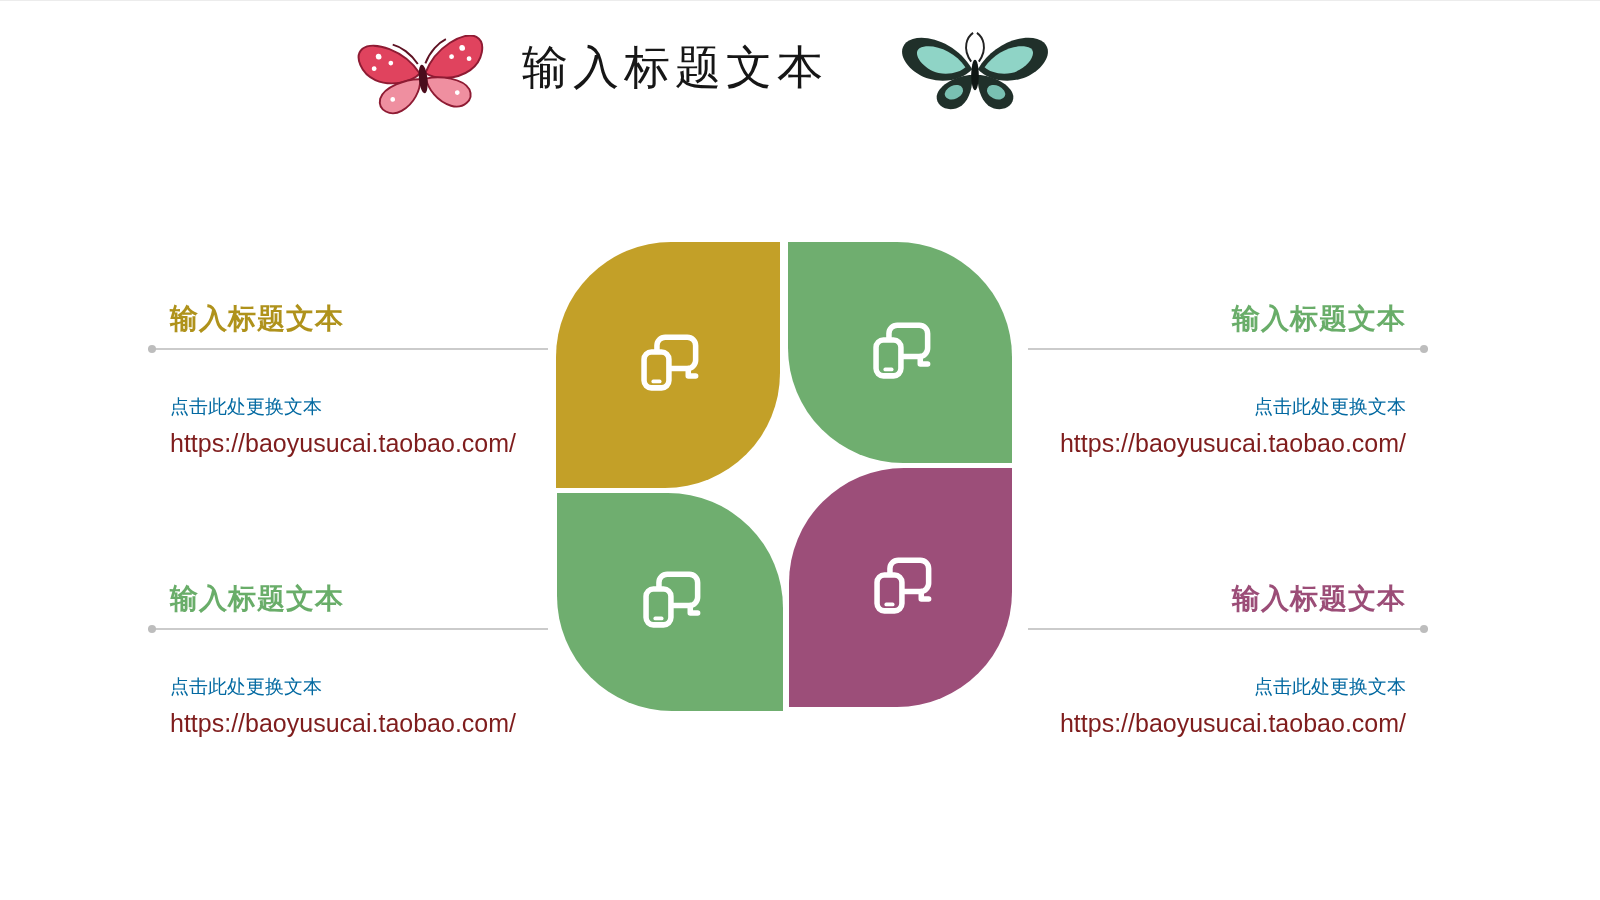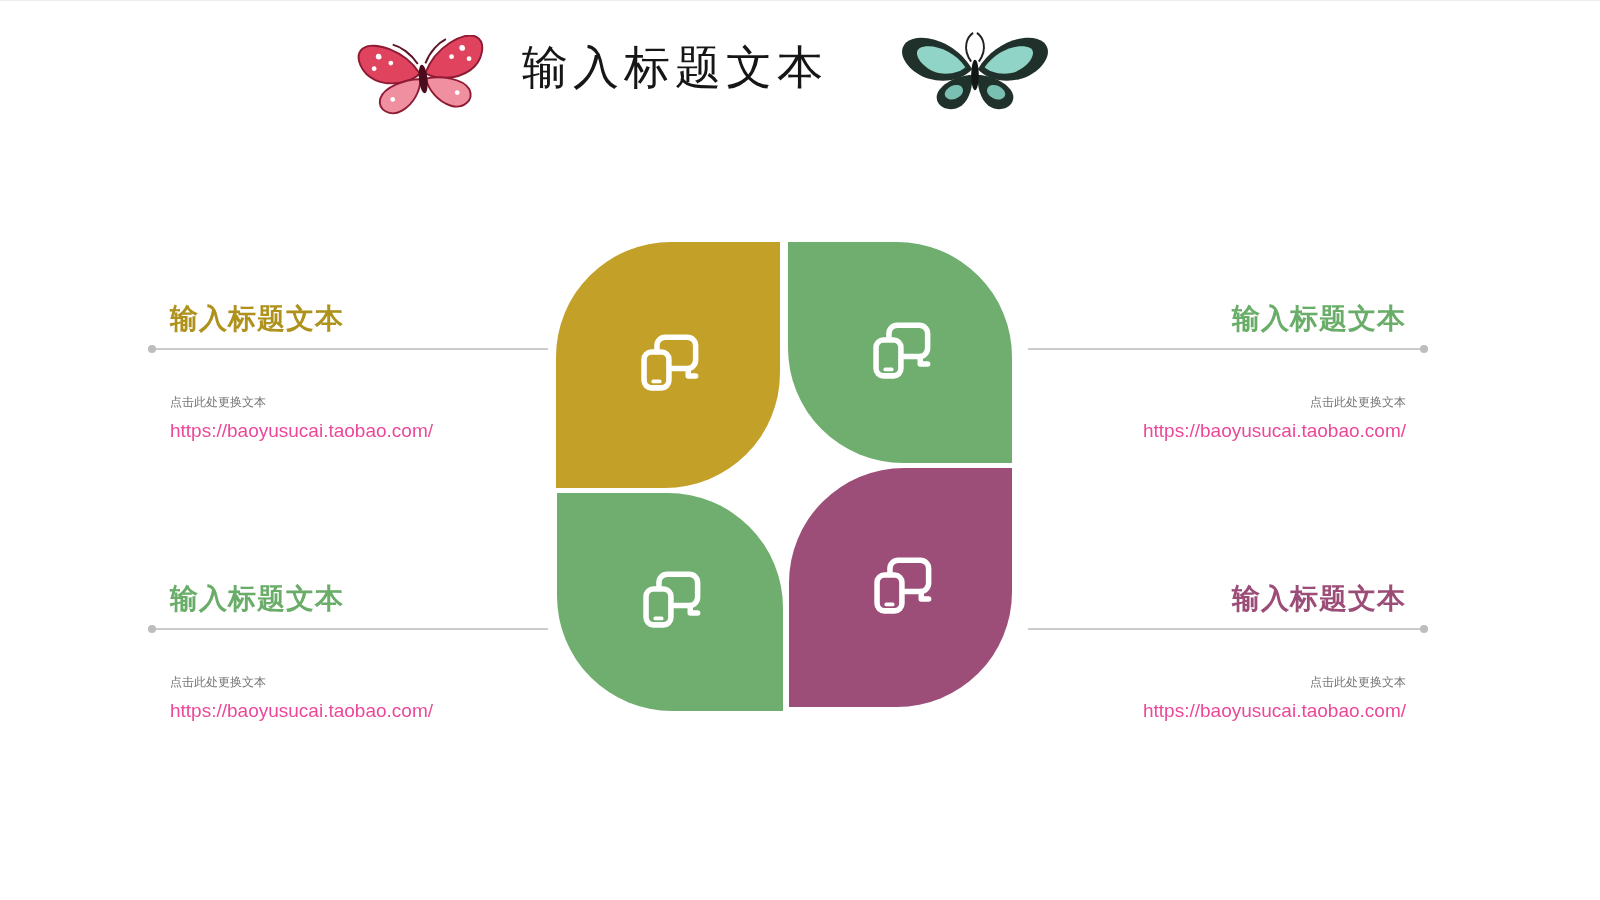--- a/index.html
+++ b/index.html
@@ -71,22 +71,22 @@
   .info .dot {
     position: absolute;
     top: -3px;
     width: 8px; height: 8px;
     border-radius: 50%;
     background: #bdbdbd;
   }
   .info-tl .dot, .info-bl .dot { left: 0; }
   .info-tr .dot, .info-br .dot { right: 0; }
 
-  .info .body { margin: 44px 22px 0 22px; font-size: 12px; color: #737373; }
-  .info .url  { margin: 9px 22px 0 22px;  font-size: 19px; color: #ec4899; }
+  .info .body { margin: 44px 22px 0 22px; font-size: 19px; color: #0369a1; }
+  .info .url  { margin: 9px 22px 0 22px;  font-size: 25px; color: #7f1d1d; }
 </style>
 </head>
 <body>
 
 <div class="slide">
 
   <span class="butterfly left">
     <svg viewBox="0 0 140 88" width="134" height="84" aria-hidden="true">
       <g transform="rotate(-6 70 44)">
         <path d="M66 30 C60 18 50 10 42 7" stroke="#5e1223" stroke-width="2" fill="none"></path>

